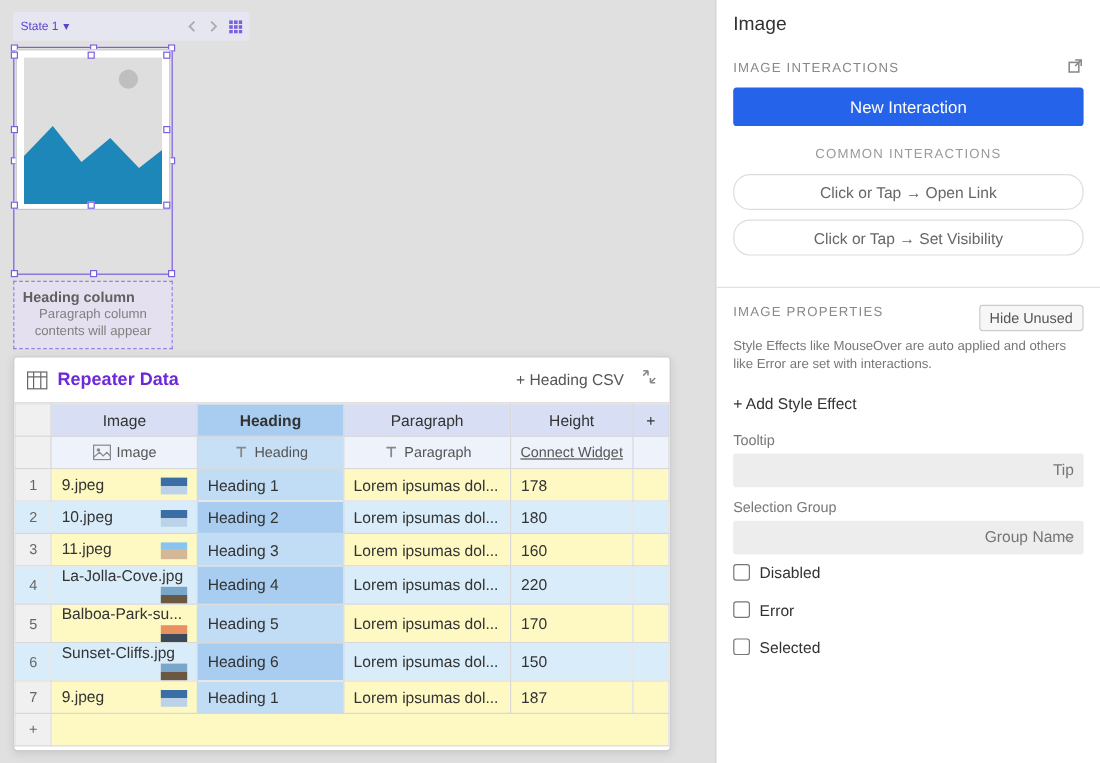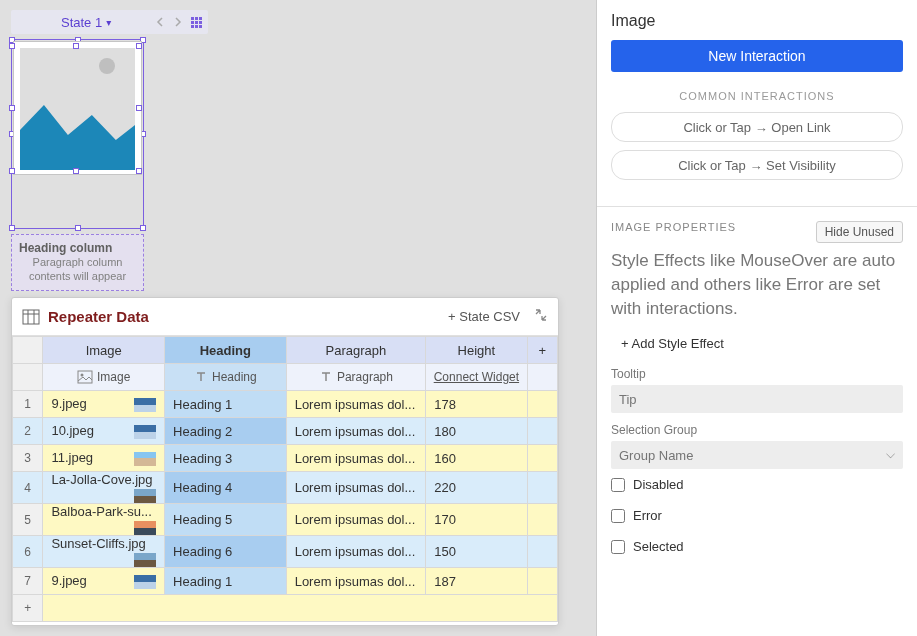--- a/index.html
+++ b/index.html
@@ -1,20 +1,20 @@
 <!DOCTYPE html>
 <html><head>
 <meta charset="utf-8">
 <style>
 * { box-sizing: border-box; margin: 0; padding: 0; font-family: -apple-system, BlinkMacSystemFont, "Segoe UI", Arial, sans-serif; }
 body { width: 917px; height: 636px; background: #e0e0e0; overflow: hidden; position: relative; }
 
 .canvas { position: absolute; left: 0; top: 0; width: 596px; height: 636px; background: #e0e0e0; }
 .state-bar { position: absolute; left: 11px; top: 10px; width: 197px; height: 24px; background: #e6e6f0; border-radius: 2px; display: flex; align-items: center; padding: 0 6px; }
-.state-label { color: #5b3fd1; font-size: 13px; margin-left: 44px; }
+.state-label { color: #5b3fd1; font-size: 10px; }
 .state-caret { color: #5b3fd1; font-size: 10px; margin-left: 4px; }
 .state-nav { margin-left: auto; display: flex; gap: 6px; align-items: center; }
 .state-nav svg { width: 12px; height: 12px; }
 
 .selected-frame { position: absolute; left: 11px; top: 39px; width: 133px; height: 190px; border: 1px solid #7b5fe0; }
 .sel-handles .h { position: absolute; width: 6px; height: 6px; background: #fff; border: 1px solid #7b5fe0; }
 .sel-handles .h.tl { left: -3px; top: -3px; }
 .sel-handles .h.tr { right: -3px; top: -3px; }
 .sel-handles .h.bl { left: -3px; bottom: -3px; }
 .sel-handles .h.br { right: -3px; bottom: -3px; }
@@ -34,21 +34,21 @@
 .inner-handles .ih.tm{left:73px;top:43px;} .inner-handles .ih.bm{left:73px;top:168px;}
 .inner-handles .ih.ml{left:9px;top:105px;} .inner-handles .ih.mr{left:136px;top:105px;}
 
 .text-block { position:absolute; left:11px; top:234px; width:133px; border:1px dashed #9b7fe0; background:#e4e0ef; padding:6px 7px; }
 .text-block .hd { font-size:12px; color:#606060; font-weight:600; }
 .text-block .pa { font-size:11px; color:#808080; line-height:1.3;text-align:center; }
 
 .data-panel { position:absolute; left:11px; top:297px; width:548px; height:329px; background:#fff; border:1px solid #ccc; border-radius:3px; box-shadow:0 2px 8px rgba(0,0,0,0.1); display:flex; flex-direction:column; overflow:hidden; }
 .data-header { height:38px; display:flex; align-items:center; padding:0 10px; border-bottom:1px solid #e0e0e0; }
 .data-header .icon { margin-right:8px; }
-.data-title { font-size:15px; font-weight:600; color:#7f1d1d; }
+.data-title { font-size:15px; font-weight:600; color:#6d28d9; }
 .import { margin-left:auto; color:#555; font-size:13px; cursor:pointer; }
 .collapse { margin-left:14px; color:#888; cursor:pointer; }
 
 .grid { flex:1; overflow:auto; }
 table.rd { border-collapse:collapse; width:100%; font-size:13px; }
 table.rd th, table.rd td { border:1px solid #d8d8d8; padding:0; height:27px; }
 table.rd .colhead th { background:#d8dff5; font-weight:400; color:#333; text-align:center; height:27px; }
 table.rd .colhead th.selcol { background:#a8cdf0; font-weight:600; }
 table.rd .subhead th { background:#eef2fb; font-weight:400; font-size:12px; color:#555; height:27px; }
 table.rd .subhead th.selcol { background:#c8e0f5; }
@@ -74,24 +74,24 @@
 .r-section-head { padding:8px 14px; display:flex; align-items:center; font-size:11px; letter-spacing:1px; color:#888; text-transform:uppercase; }
 .r-section-head .ext { margin-left:auto; color:#888; cursor:pointer; }
 .r-pad { padding:0 14px; }
 .btn-primary { width:100%; height:32px; background:#2563eb; color:#fff; border:none; border-radius:3px; font-size:14px; cursor:pointer; }
 .common-h { text-align:center; font-size:11px; letter-spacing:1px; color:#999; padding:18px 0 10px; }
 .common-btn { width:100%; height:30px; border:1px solid #ddd; background:#fff; border-radius:14px; font-size:13px; color:#666; margin-bottom:8px; cursor:pointer; }
 .divider { height:1px; background:#e0e0e0; margin:18px 0 0; }
 .props-head { display:flex; align-items:flex-start; padding:14px 14px 6px; }
 .props-head .label { font-size:11px; letter-spacing:1px; color:#888; text-transform:uppercase; }
 .hide-unused { margin-left:auto; font-size:12px; padding:3px 8px; border:1px solid #ccc; border-radius:3px; background:#f7f7f7; color:#555; cursor:pointer; }
-.desc { font-size:17px; color:#777; padding:0 14px 10px; line-height:1.4; }
-.add-style { font-size:13px; color:#333; padding:6px 24px; cursor:pointer; }
+.desc { font-size:11px; color:#777; padding:0 14px 10px; line-height:1.4; }
+.add-style { font-size:13px; color:#333; padding:6px 14px; cursor:pointer; }
 .field-label { font-size:12px; color:#777; padding:10px 14px 4px; }
-.field-input { margin:0 14px; width:calc(100% - 28px); height:28px; background:#ededed; border:none; border-radius:2px; padding:0 8px; font-size:13px; color:#555; }
+.field-input { margin:0 14px; width:calc(100% - 28px); height:28px; background:#ededed; border:none; border-radius:2px; padding:0 8px; font-size:13px; color:#555;text-align:right; }
 .field-select { position:relative; }
 .field-select .chev { position:absolute; right:22px; top:6px; color:#888; pointer-events:none; font-size:12px; }
 .check-row { padding:8px 14px; font-size:13px; color:#333; display:flex; align-items:center; gap:8px; }
 .check-row input { width:14px; height:14px; }
 
 svg.t-icon { width:14px; height:14px; }
 svg.img-icon { width:16px; height:14px; }
 </style>
 </head>
 <body>
@@ -160,21 +160,21 @@
 
   <div class="data-panel">
     <div class="data-header">
       <svg class="icon" width="18" height="16" viewBox="0 0 18 16">
           <rect x="1" y="1" width="16" height="14" fill="none" stroke="#666"></rect>
           <line x1="1" y1="5" x2="17" y2="5" stroke="#666"></line>
           <line x1="6" y1="1" x2="6" y2="15" stroke="#666"></line>
           <line x1="12" y1="1" x2="12" y2="15" stroke="#666"></line>
         </svg>
       <span class="data-title">Repeater Data</span>
-      <span class="import">+ <span>State CSV</span></span>
+      <span class="import">+ <span>Heading CSV</span></span>
       <span class="collapse">
         <svg width="14" height="14" viewBox="0 0 14 14">
             <path d="M2 6 L6 2 M6 2 L6 6 M6 2 L2 2 M12 8 L8 12 M8 12 L8 8 M8 12 L12 12" stroke="#888" fill="none" stroke-width="1.3"></path>
           </svg>
       </span>
     </div>
     <div class="grid">
       <table class="rd">
         <tbody>
             <tr class="colhead">
@@ -281,20 +281,29 @@
               <td colspan="5"></td>
             </tr>
       </tbody>
         </table>
     </div>
   </div>
 </div>
 
 <div class="right">
   <div class="r-title">Image</div>
+  <div class="r-section-head">
+    <span>IMAGE INTERACTIONS</span>
+    <span class="ext">
+      <svg width="14" height="14" viewBox="0 0 14 14">
+          <rect x="2" y="4" width="8" height="8" fill="none" stroke="#888" stroke-width="1.3"></rect>
+          <path d="M7 2 L12 2 L12 7 M12 2 L7 7" stroke="#888" fill="none" stroke-width="1.3"></path>
+        </svg>
+    </span>
+  </div>
   <div class="r-pad">
     <button class="btn-primary">New Interaction</button>
   </div>
   <div class="common-h">COMMON INTERACTIONS</div>
   <div class="r-pad">
     <button class="common-btn">Click or Tap → Open Link</button>
     <button class="common-btn">Click or Tap → Set Visibility</button>
   </div>
   <div class="divider"></div>
   <div class="props-head">

